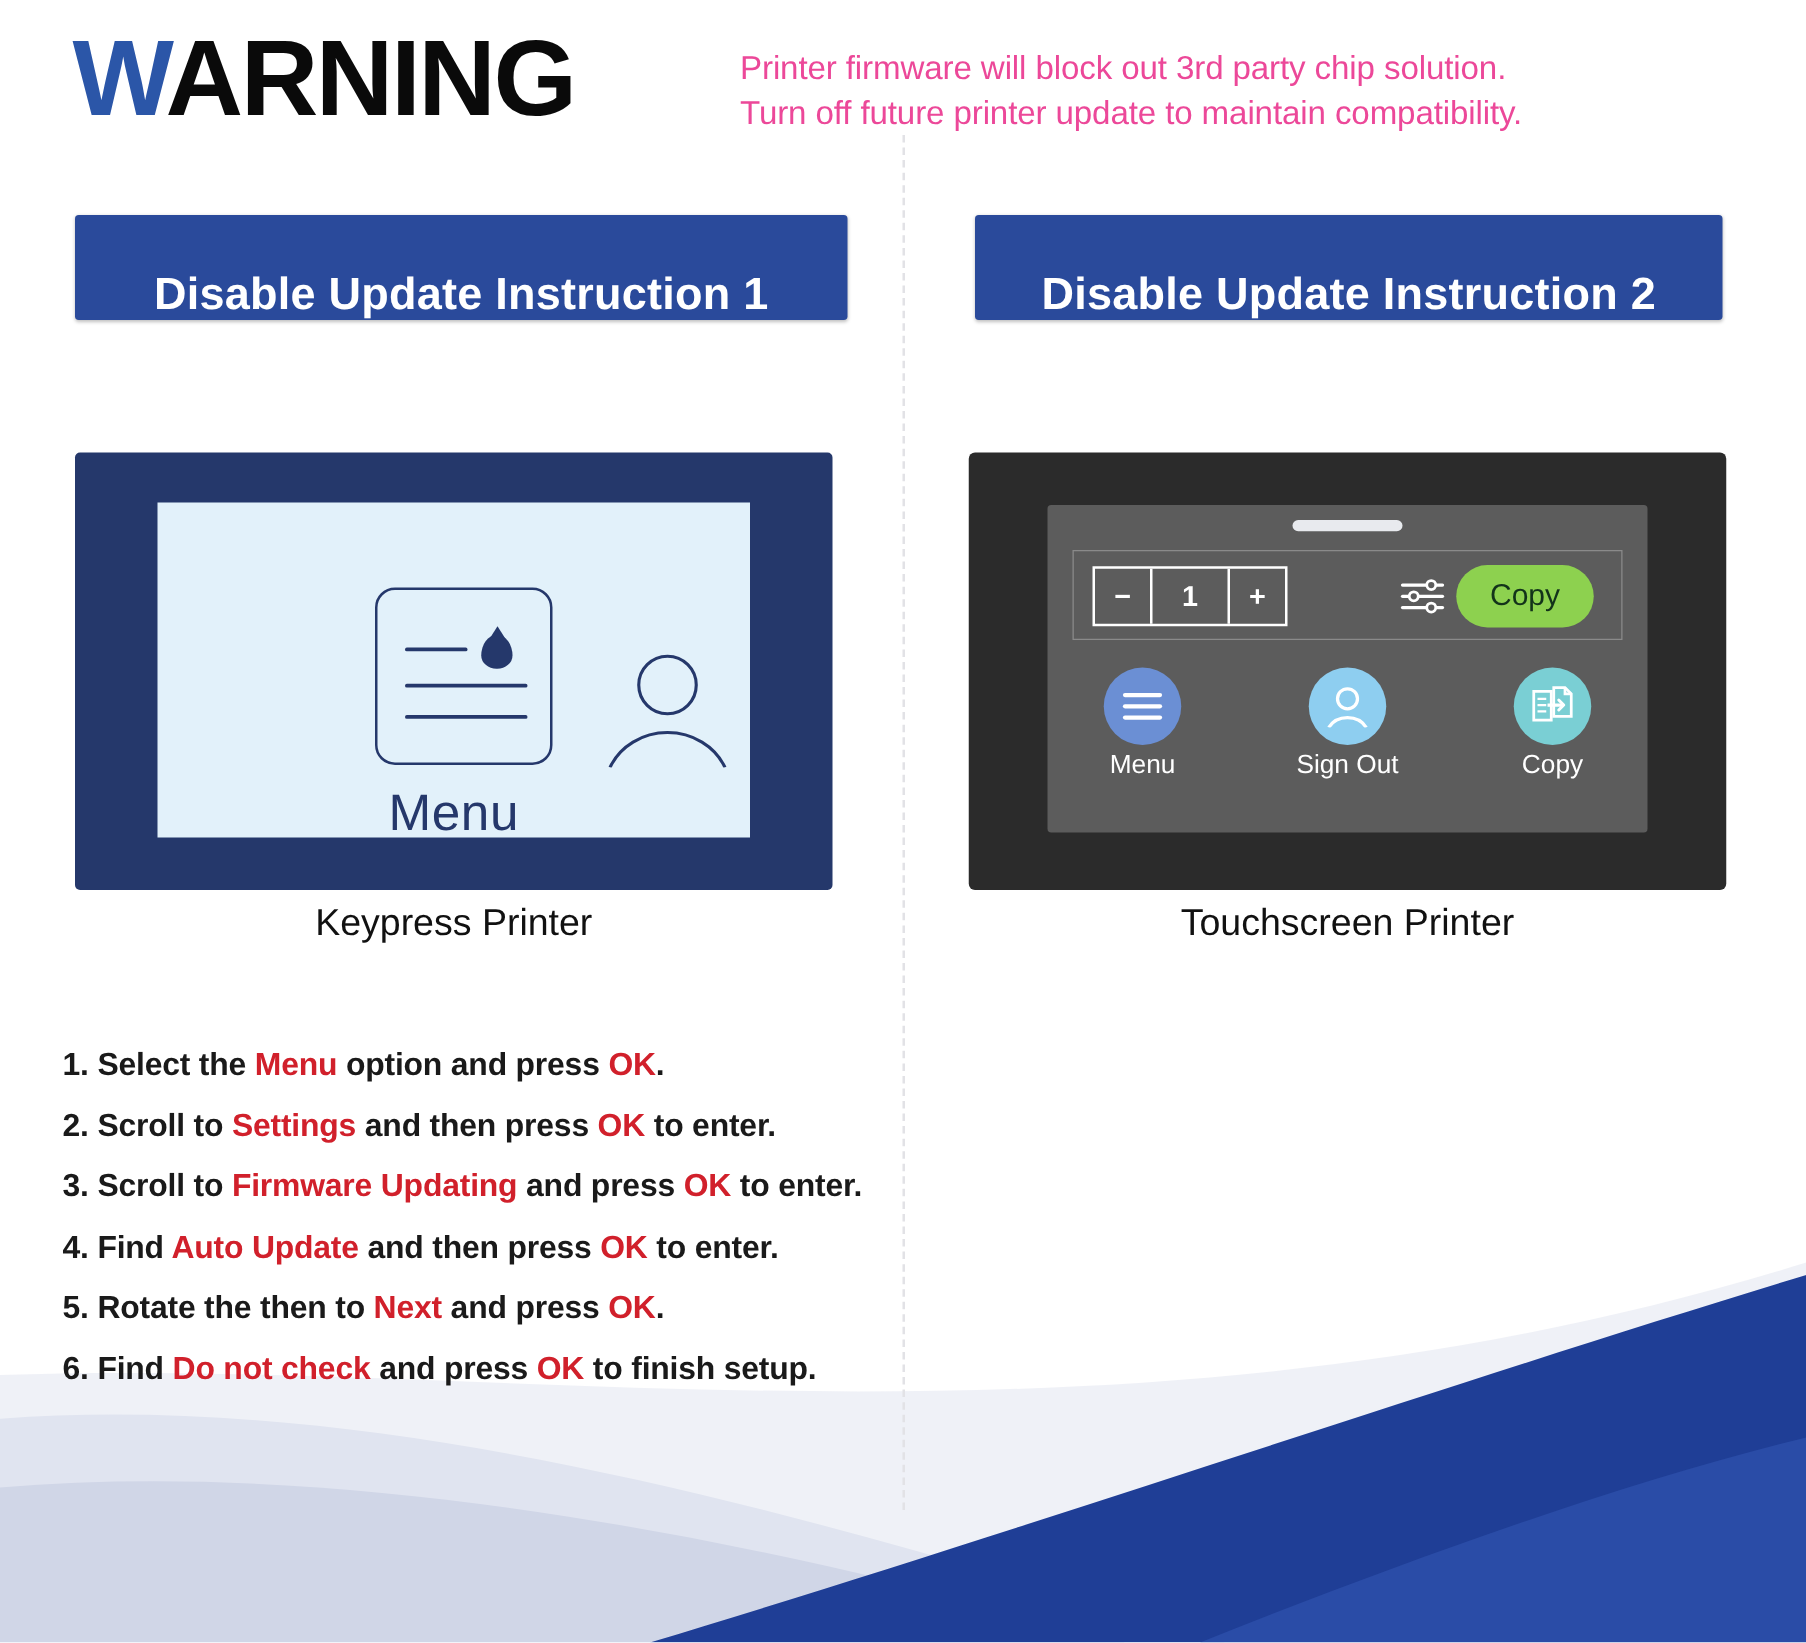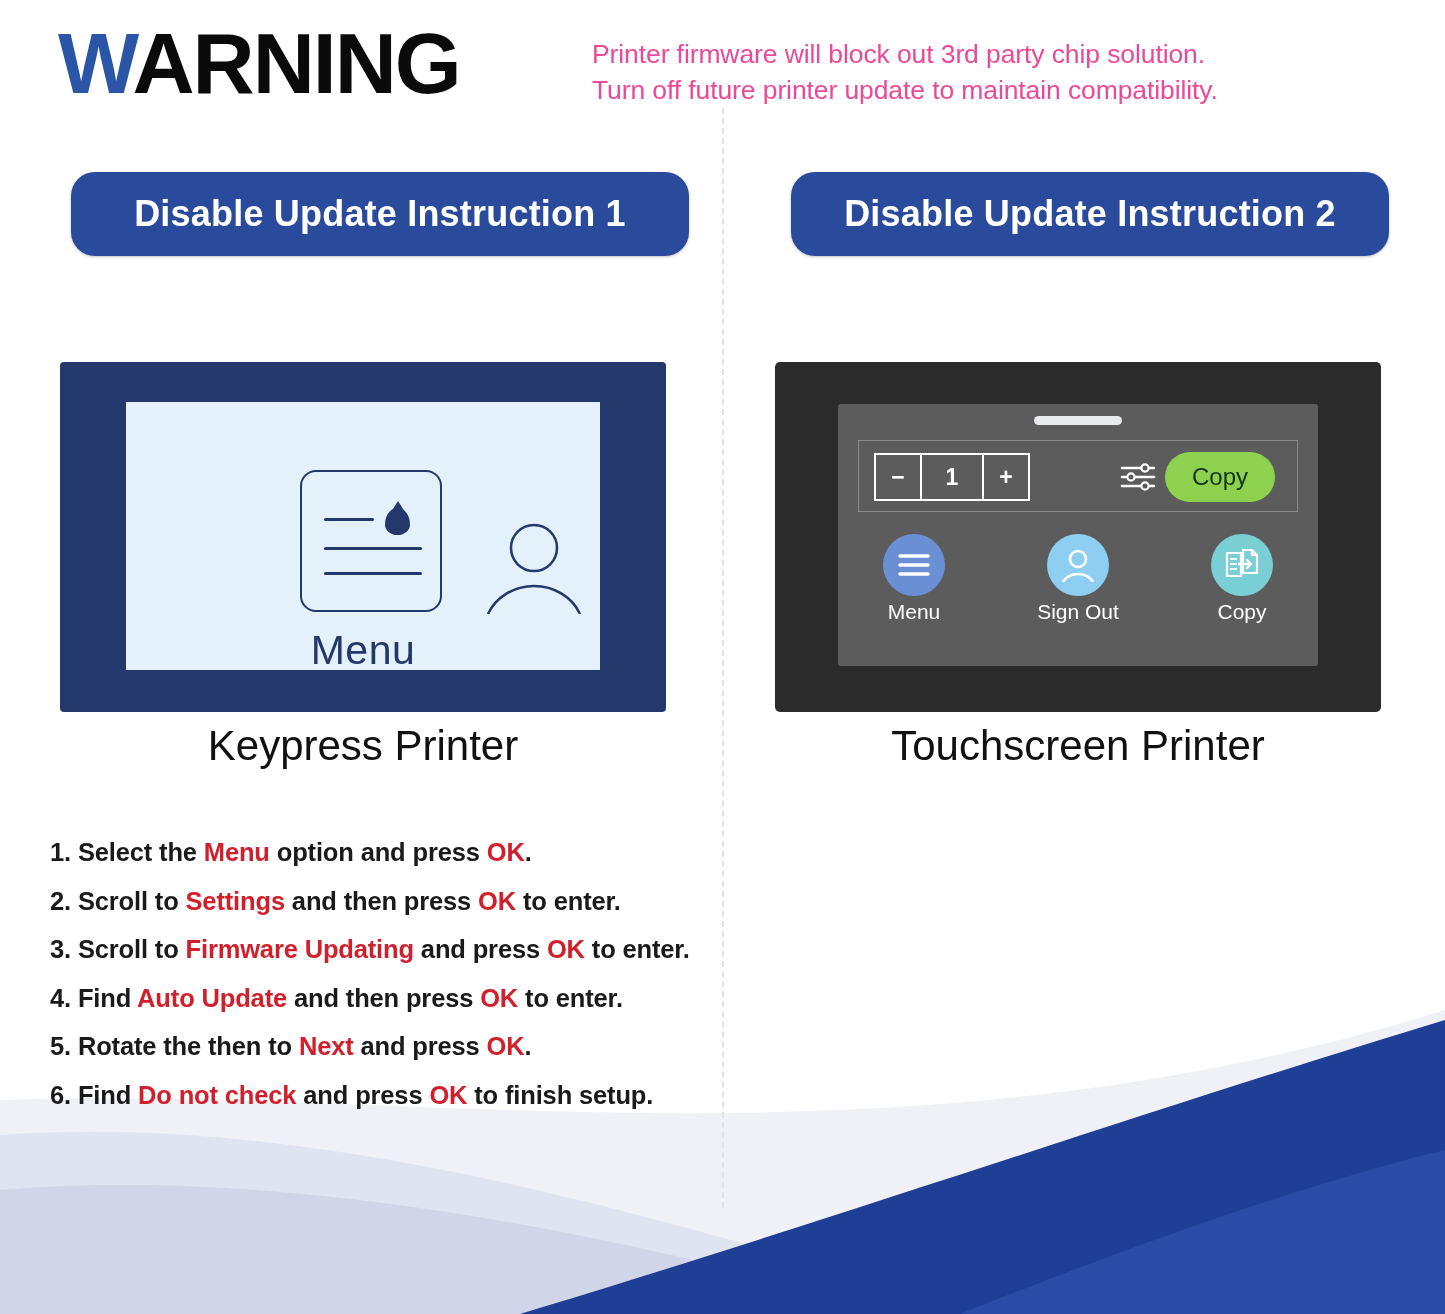--- a/index.html
+++ b/index.html
@@ -73,26 +73,25 @@
   .col { position:absolute; top:0; z-index:4; }
   .col-left  { left:0;   width:722px; }
   .col-right { left:722px; width:723px; }
 
   
   .banner {
     position:absolute;
     top:172px;
     height:84px;
     background:#2A4A9B;
-    border-radius:24px;
-    display:flex;
-    align-items:center;
+    border-radius:3px;
+    display:flex;
+    align-items:flex-end;
     justify-content:center;
     box-shadow:0 1px 3px rgba(0,0,0,0.25);
-    margin-left:11px;
   }
   .banner-left  { left:60px;  width:618px; }
   .banner-right { left:58px;  width:598px; }
   .banner-text {
     color:#ffffff;
     font-family:"Liberation Sans", sans-serif;
     font-weight:bold;
     font-size:36px;
     letter-spacing:0.2px;
     white-space:nowrap;
@@ -242,21 +241,21 @@
     font-family:"Liberation Sans", sans-serif;
     font-size:21px;
     white-space:nowrap;
   }
 
   
   .device-caption {
     position:absolute;
     top:722px;
     font-family:"Liberation Sans", sans-serif;
-    font-size:42px;
+    font-size:30px;
     color:#111;
     text-align:center;
     white-space:nowrap;
   }
   .cap-left  { left:60px; width:606px; }
   .cap-right { left:53px; width:606px; }
 
   
   .steps { position:absolute; }
   .steps-left  { left:50px;  top:828px; width:660px; }

